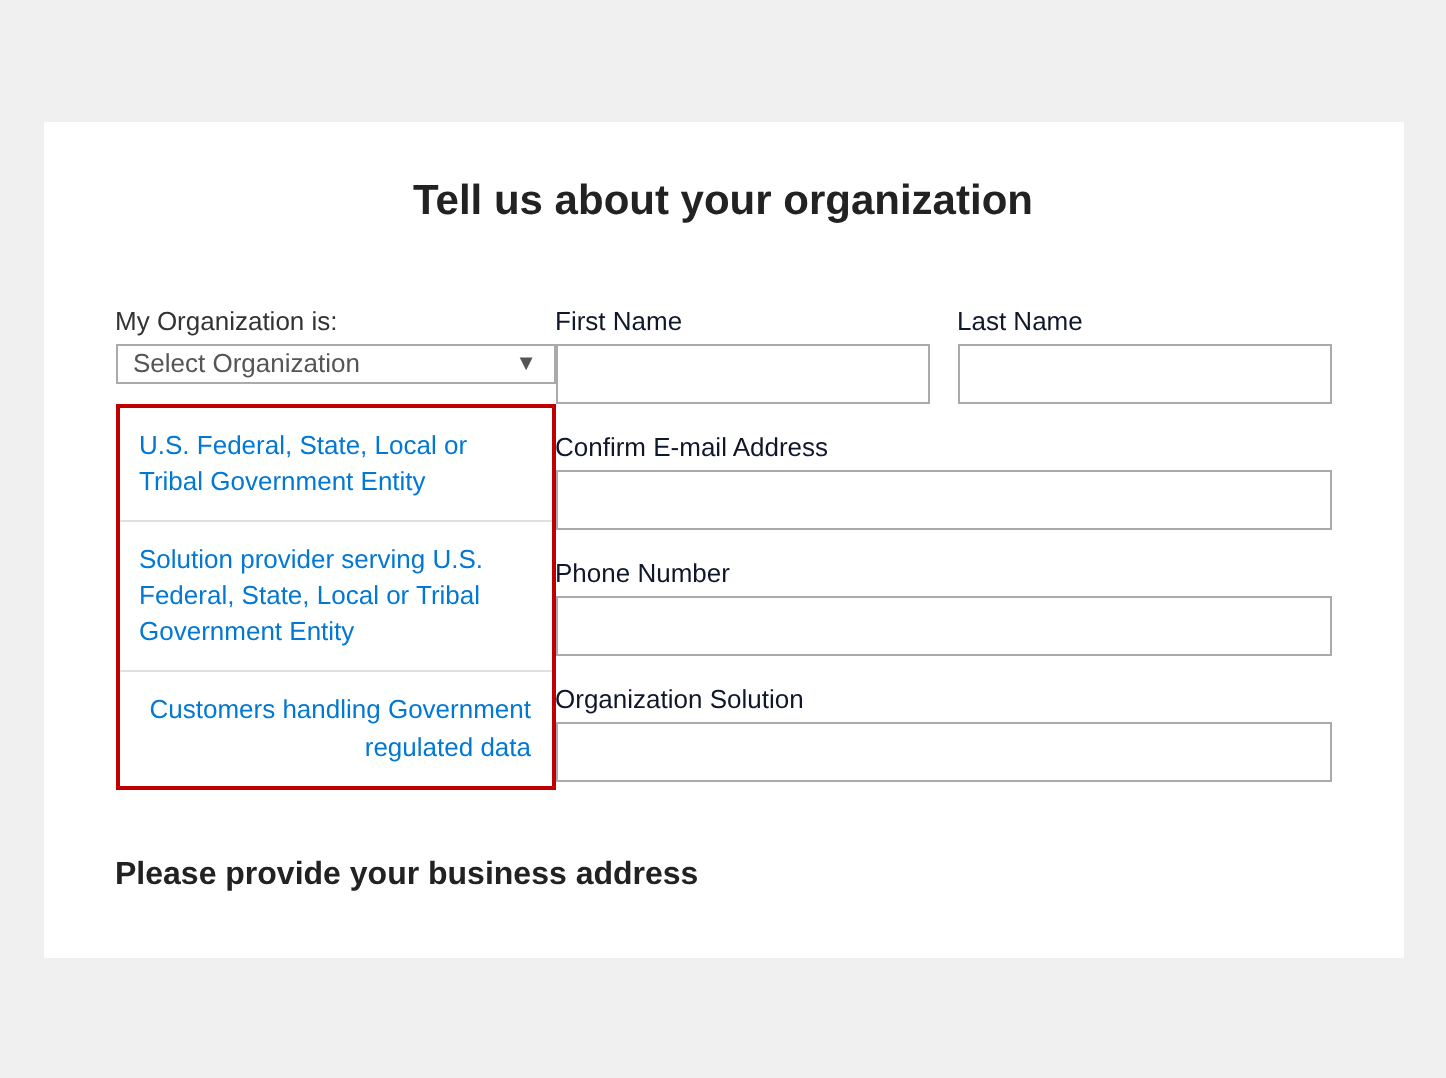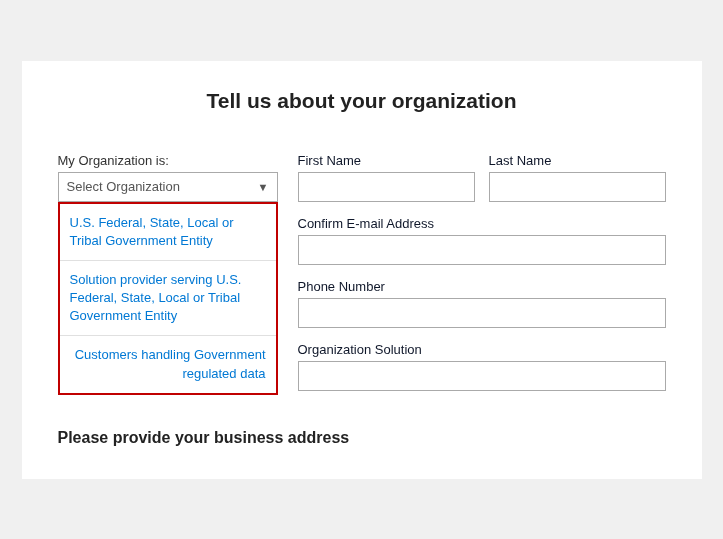--- a/index.html
+++ b/index.html
@@ -20,21 +20,20 @@
     }
     .page-title {
       text-align: center;
       font-size: 21px;
       font-weight: bold;
       color: #222;
       margin-bottom: 28px;
     }
     .form-area {
       display: flex;
-      gap: 20px;
       position: relative;
       margin-top: 40px;
     }
     .left-col {
       width: 220px;
       flex-shrink: 0;
       position: relative;
     }
     .right-col {
       flex: 1;
@@ -68,21 +67,21 @@
       position: relative;
       width: 100%;
       margin-bottom: 0;
     }
     .select-box {
       display: flex;
       align-items: center;
       justify-content: space-between;
       border: 1px solid #aaa;
       background: #fff;
-      height: 30px;
+      height: 20px;
       padding: 0 8px;
       cursor: pointer;
       font-size: 13px;
       color: #555;
     }
     .select-chevron {
       font-size: 11px;
       color: #555;
       margin-left: 6px;
       flex-shrink: 0;

